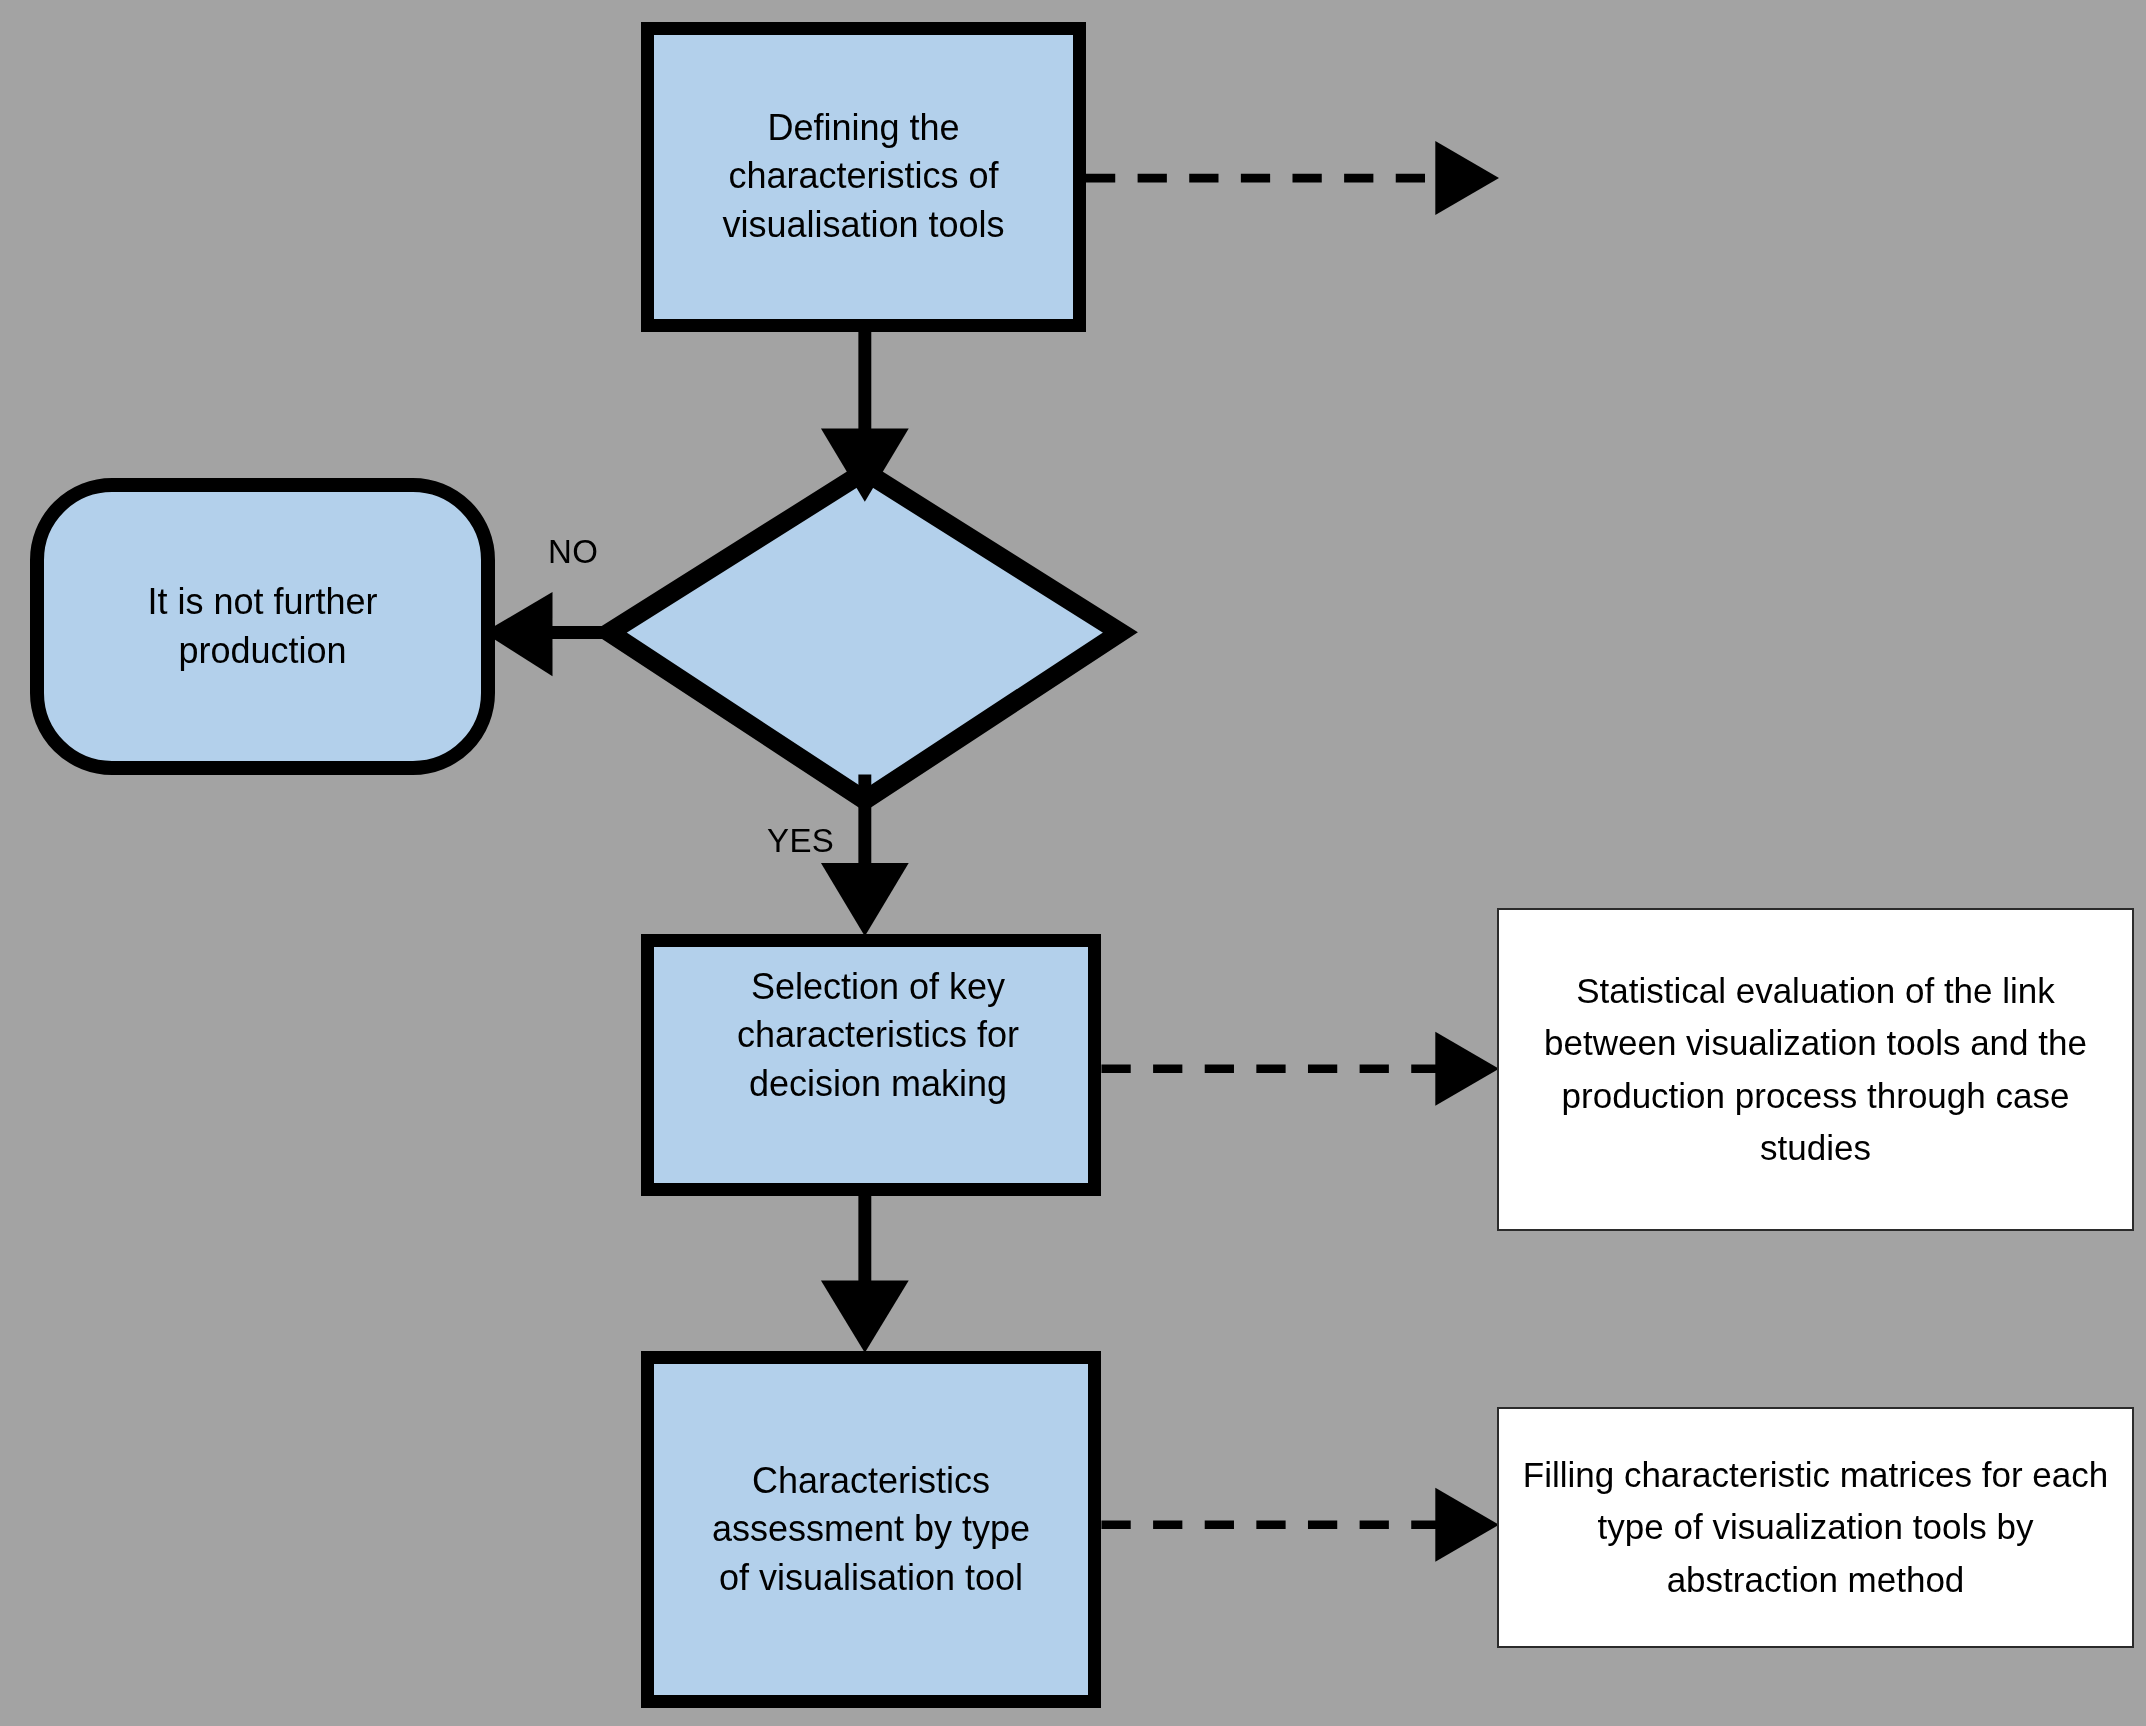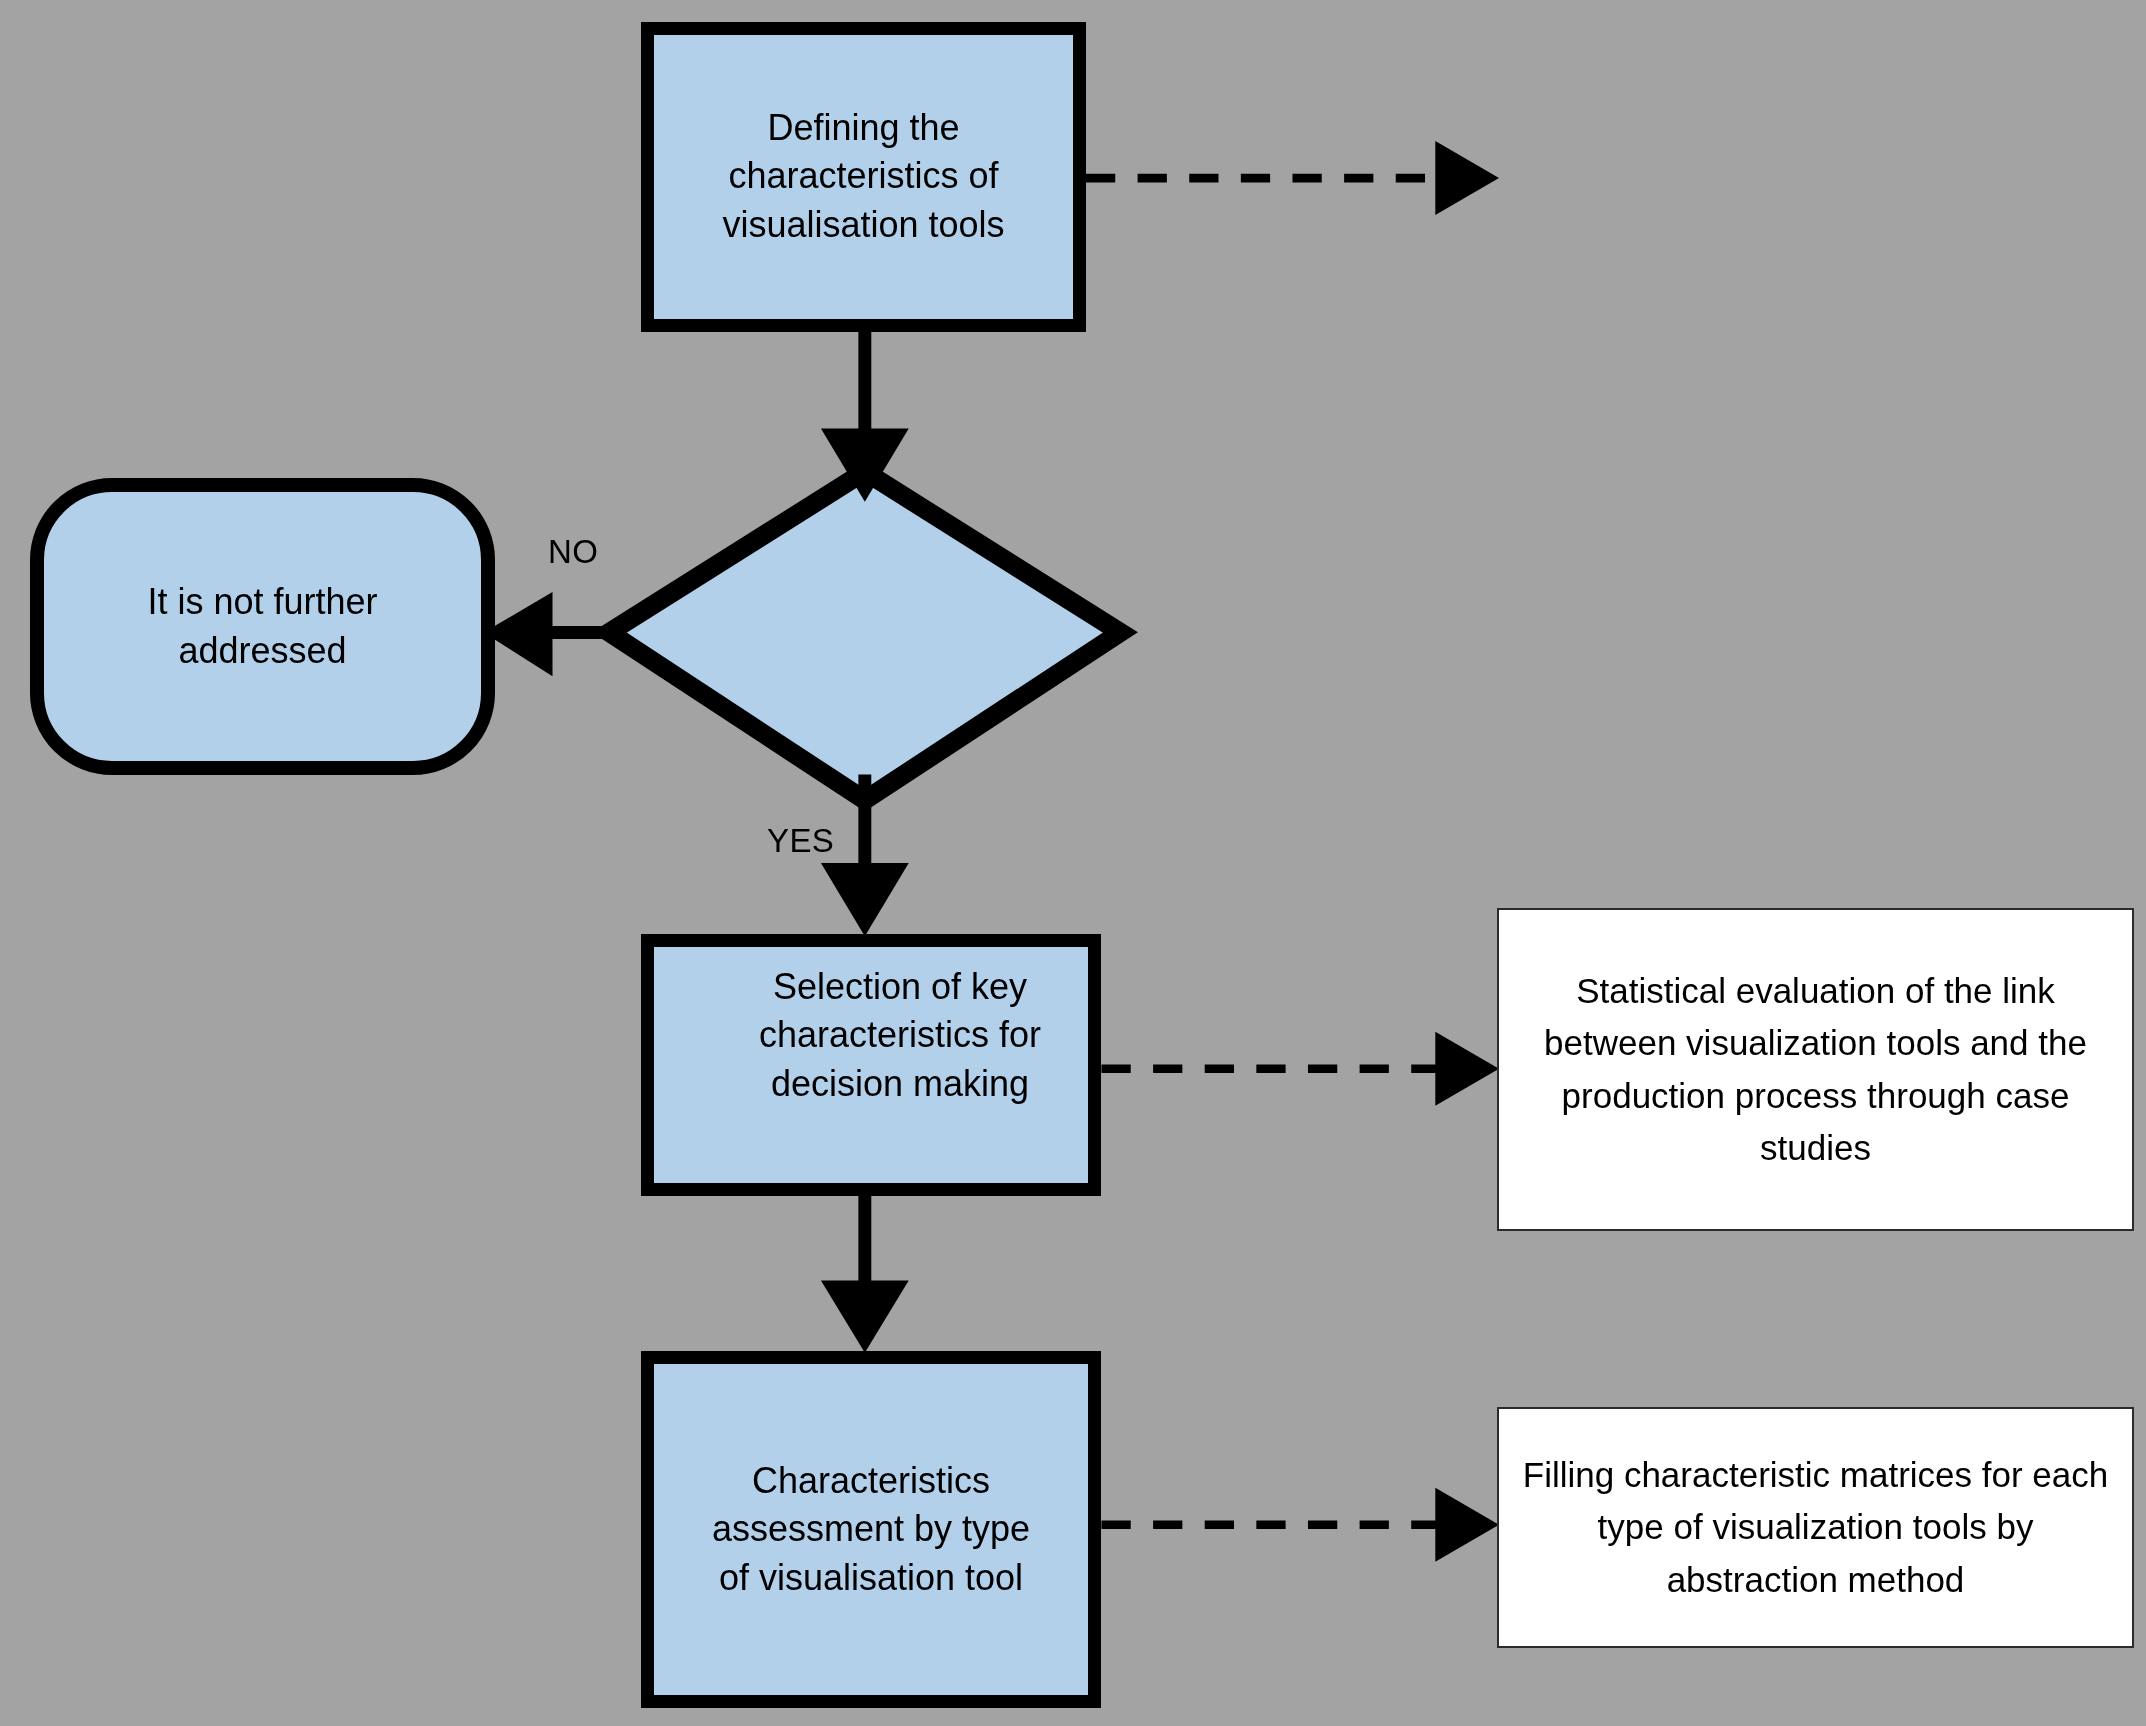--- a/index.html
+++ b/index.html
@@ -133,28 +133,28 @@
 
   <div class="process-box" style="left:641px; top:21.5px; width:445px; height:310px;"></div>
   <div class="node-text t42" style="left:641px; top:21.5px; width:445px; height:310px;">Defining the
 characteristics of
 visualisation tools</div>
 
 
 
   <div class="terminal-box" style="left:30px; top:478px; width:465px; height:297px;"></div>
   <div class="node-text t42" style="left:30px; top:478px; width:465px; height:297px;">It is not further
-addressed</div>
+production</div>
 
   <div class="edge-label" style="left:548px; top:533px;">NO</div>
 
   <div class="edge-label" style="left:723px; top:822px;margin-left:44px;">YES</div>
 
   <div class="process-box" style="left:641px; top:934px; width:460px; height:262px;"></div>
-  <div class="node-text t42" style="left:670px; top:934px; width:460px; height:203px;text-align:center;">Selection of key
+  <div class="node-text t42" style="left:648px; top:934px; width:460px; height:203px;text-align:center;">Selection of key
 characteristics for
 decision making</div>
 
   <div class="annotation-box" style="left:1497px; top:908px; width:637px; height:323px;">
     <div class="annotation-text t40">Statistical evaluation of the link between visualization tools and the production process through case studies</div>
   </div>
 
   <div class="process-box" style="left:641px; top:1351px; width:460px; height:357px;"></div>
   <div class="node-text t42" style="left:641px; top:1351px; width:460px; height:357px;">Characteristics
 assessment by type

